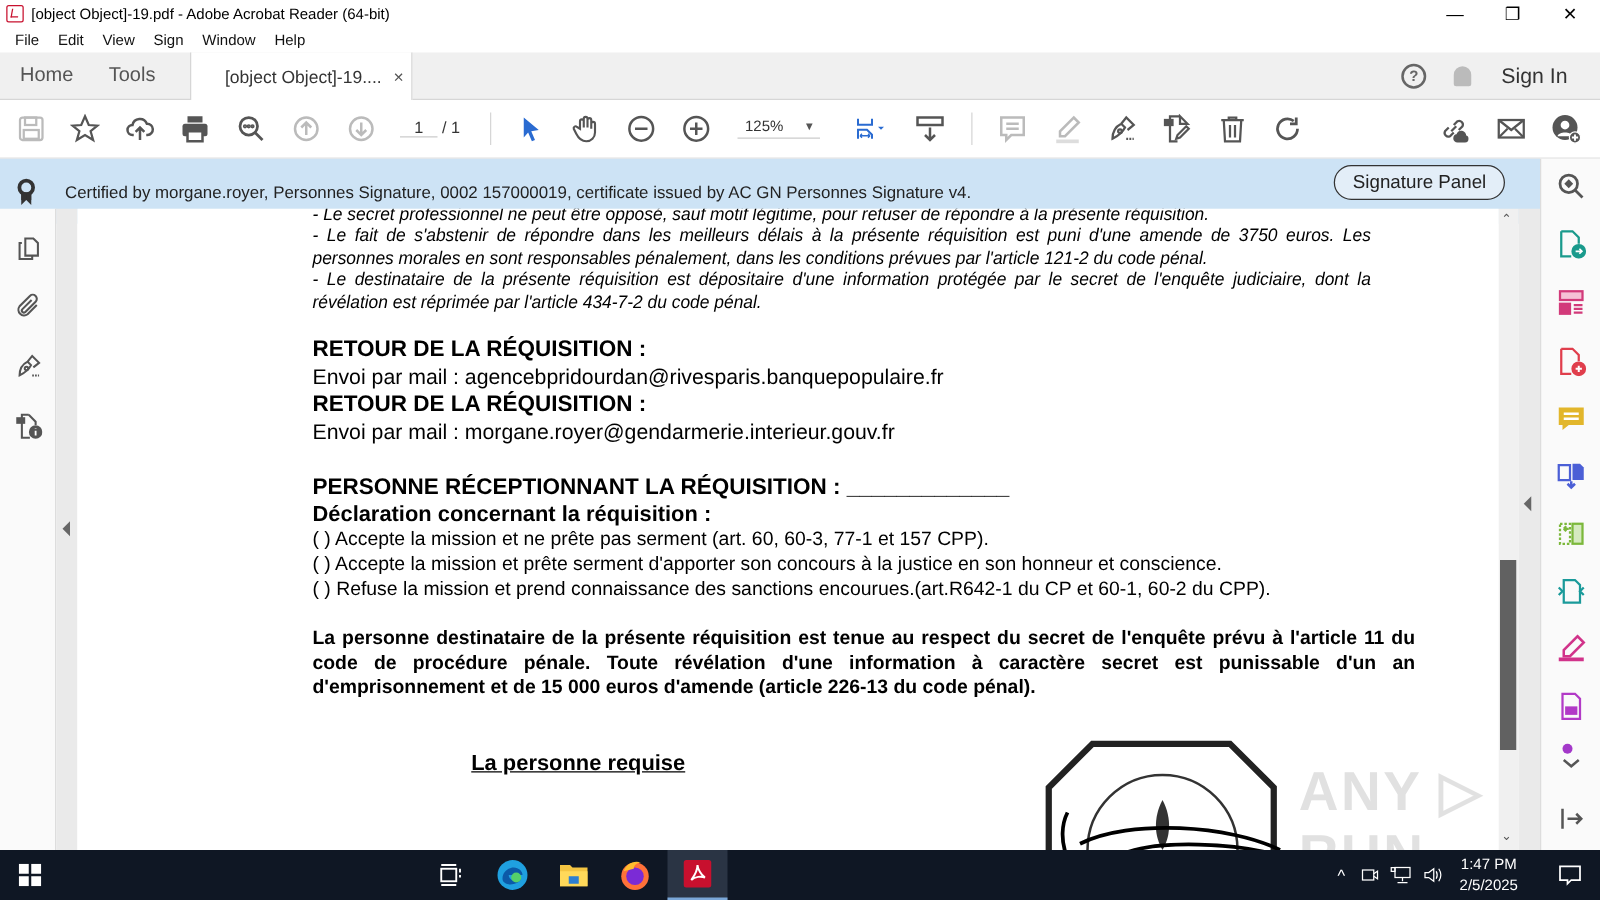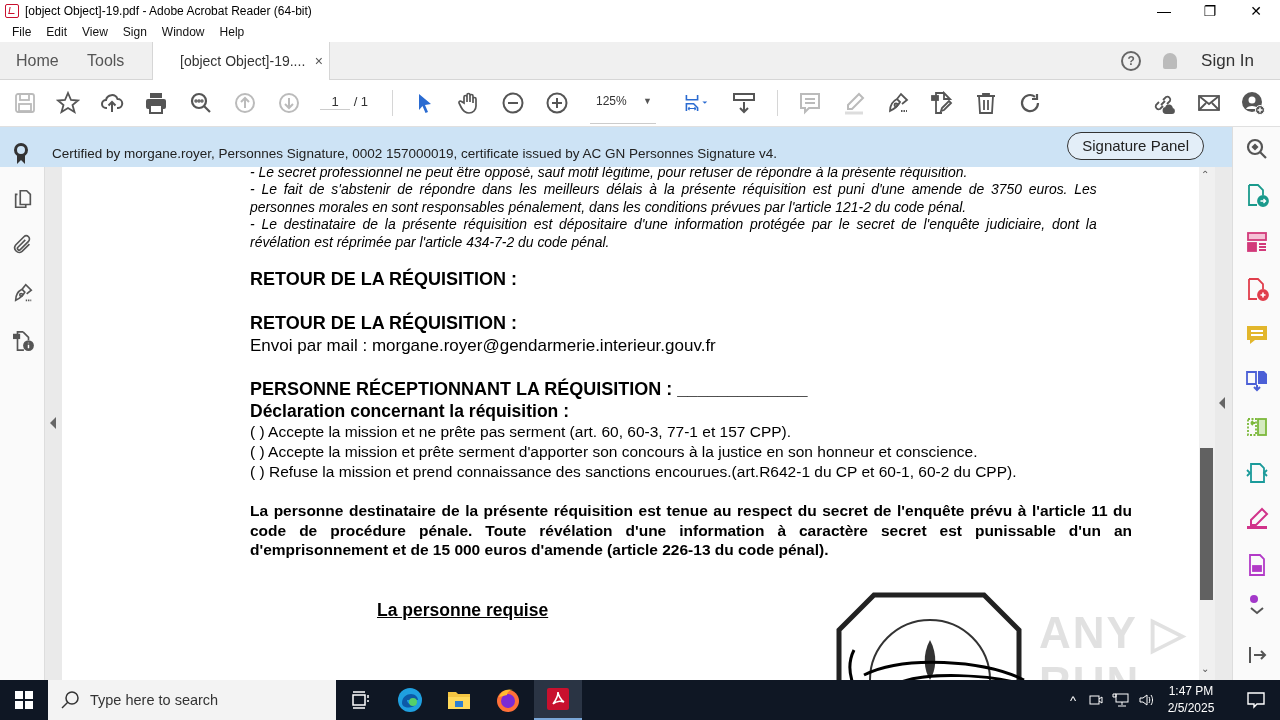--- a/index.html
+++ b/index.html
@@ -18,21 +18,21 @@
 .tabbar .right{position:absolute;right:0;top:0;height:38px;display:flex;align-items:center}
 .help{width:20px;height:20px;border:2px solid #666;border-radius:50%;font-size:12px;font-weight:bold;color:#666;display:flex;align-items:center;justify-content:center;margin-right:22px}
 .bell{width:14px;height:16px;background:#bbb;border-radius:7px 7px 2px 2px;margin-right:24px;position:relative}
 .signin{font-size:17px;color:#333;margin-right:26px}
 .toolbar{position:absolute;left:0;top:80px;width:1280px;height:47px;background:#fff;border-bottom:1px solid #e0e0e0}
 .tb{position:absolute;top:10px;width:26px;height:26px;display:flex;align-items:center;justify-content:center;font-size:20px;color:#555}
 .tb.dis{color:#bbb}
 .tb svg{width:24px;height:24px}
 .pagebox{position:absolute;left:320px;top:14px;font-size:13px;color:#333}
 .pagebox .cur{display:inline-block;width:30px;text-align:center;border-bottom:1px solid #ccc}
-.zoombox{position:absolute;left:590px;top:14px;width:66px;font-size:12px;color:#333;border-bottom:1px solid #ccc;padding-left:6px;padding-bottom:15px}
+.zoombox{position:absolute;left:590px;top:14px;width:66px;font-size:12px;color:#333;border-bottom:1px solid #ccc;padding-left:6px;padding-bottom:2px}
 .zoombox .caret{position:absolute;right:4px;top:2px;font-size:9px;color:#555}
 .sep{position:absolute;top:10px;width:1px;height:26px;background:#d6d6d6}
 .certbar{position:absolute;left:0;top:127px;width:1232px;height:52px;background:#cde3f5;display:flex;align-items:center}
 .certbar .ribbon{margin-left:14px;width:14px;height:20px;position:relative}
 .certbar .ribbon .c{width:14px;height:14px;border-radius:50%;border:3px solid #333}
 .certbar .ribbon .t{position:absolute;left:3px;top:11px;width:0;height:0;border-left:4px solid #333;border-right:4px solid #333;border-bottom:4px solid transparent;border-top:6px solid #333}
 .certbar .text{font-size:13.5px;color:#222;margin-left:24px}
 .sigpanel{position:absolute;right:28px;top:5px;height:28px;padding:0 14px;border:1.5px solid #333;border-radius:15px;font-size:15px;color:#222;line-height:25px;background:#e3eef8}
 .leftpane{position:absolute;left:0;top:167px;width:45px;height:513px;background:#fafafa;border-right:1px solid #ddd}
 .leftpane .ic{position:absolute;left:11px;width:24px;height:24px;color:#555;font-size:20px;display:flex;align-items:center;justify-content:center}
@@ -291,20 +291,21 @@
   <div class="arr" style="border-right:6px solid #666"></div>
 </div>
 
 <div class="docarea">
   <div class="page">
     <div class="doc ital" style="top:-3px">- Le secret professionnel ne peut être opposé, sauf motif légitime, pour refuser de répondre à la présente réquisition.</div>
     <div class="doc ital" style="top:14px">- Le fait de s'abstenir de répondre dans les meilleurs délais à la présente réquisition est puni d'une amende de 3750 euros. Les personnes morales en sont responsables pénalement, dans les conditions prévues par l'article 121-2 du code pénal.</div>
     <div class="doc ital" style="top:49px">- Le destinataire de la présente réquisition est dépositaire d'une information protégée par le secret de l'enquête judiciaire, dont la révélation est réprimée par l'article 434-7-2 du code pénal.</div>
 
     <div class="doc hdr" style="top:102px">RETOUR DE LA RÉQUISITION :</div>
+    <div class="doc norm" style="top:125px">Envoi par mail : agencebpridourdan@rivesparis.banquepopulaire.fr</div>
     <div class="doc hdr" style="top:146px">RETOUR DE LA RÉQUISITION :</div>
     <div class="doc norm" style="top:169px">Envoi par mail : morgane.royer@gendarmerie.interieur.gouv.fr</div>
 
     <div class="doc hdr" style="top:212px">PERSONNE RÉCEPTIONNANT LA RÉQUISITION : _____________</div>
     <div class="doc hdr" style="top:234px;font-size:17.5px">Déclaration concernant la réquisition :</div>
     <div class="doc decl" style="top:256px">( ) Accepte la mission et ne prête pas serment (art. 60, 60-3, 77-1 et 157 CPP).</div>
     <div class="doc decl" style="top:276px">( ) Accepte la mission et prête serment d'apporter son concours à la justice en son honneur et conscience.</div>
     <div class="doc decl" style="top:296px">( ) Refuse la mission et prend connaissance des sanctions encourues.(art.R642-1 du CP et 60-1, 60-2 du CPP).</div>
 
     <div class="doc warn" style="top:334px">La personne destinataire de la présente réquisition est tenue au respect du secret de l'enquête prévu à l'article 11 du code de procédure pénale. Toute révélation d'une information à caractère secret est punissable d'un an d'emprisonnement et de 15 000 euros d'amende (article 226-13 du code pénal).</div>
@@ -411,27 +412,20 @@
 
 <div class="taskbar">
   <div class="start">
     <svg width="18" height="18" viewBox="0 0 18 18">
         <rect x="0" y="0" width="8" height="8" fill="#fff"></rect>
         <rect x="10" y="0" width="8" height="8" fill="#fff"></rect>
         <rect x="0" y="10" width="8" height="8" fill="#fff"></rect>
         <rect x="10" y="10" width="8" height="8" fill="#fff"></rect>
       </svg>
   </div>
-  <div class="searchbox">
-    <svg width="20" height="20" viewBox="0 0 20 20" style="margin-left:12px">
-        <circle cx="12" cy="8" r="6" fill="none" stroke="#333" stroke-width="1.5"></circle>
-        <path d="M8 12l-6 6" stroke="#333" stroke-width="1.5"></path>
-      </svg>
-    <span class="txt">Type here to search</span>
-  </div>
   <div class="tbi" style="left:336px">
     <svg width="20" height="20" viewBox="0 0 20 20" fill="none" stroke="#fff" stroke-width="1.5">
         <rect x="3" y="5" width="12" height="10"></rect>
         <path d="M3 2h12M3 18h12M18 5v3M18 10v2"></path>
       </svg>
   </div>
   <div class="tbi" style="left:386px">
     <svg width="26" height="26" viewBox="0 0 26 26">
         <circle cx="13" cy="13" r="12" fill="#1fa0e0"></circle>
         <path d="M5 16c0-6 5-9 9-9s7 3 7 6H10c0 4 5 6 10 3-3 6-15 6-15 0z" fill="#0c5aa8"></path>

